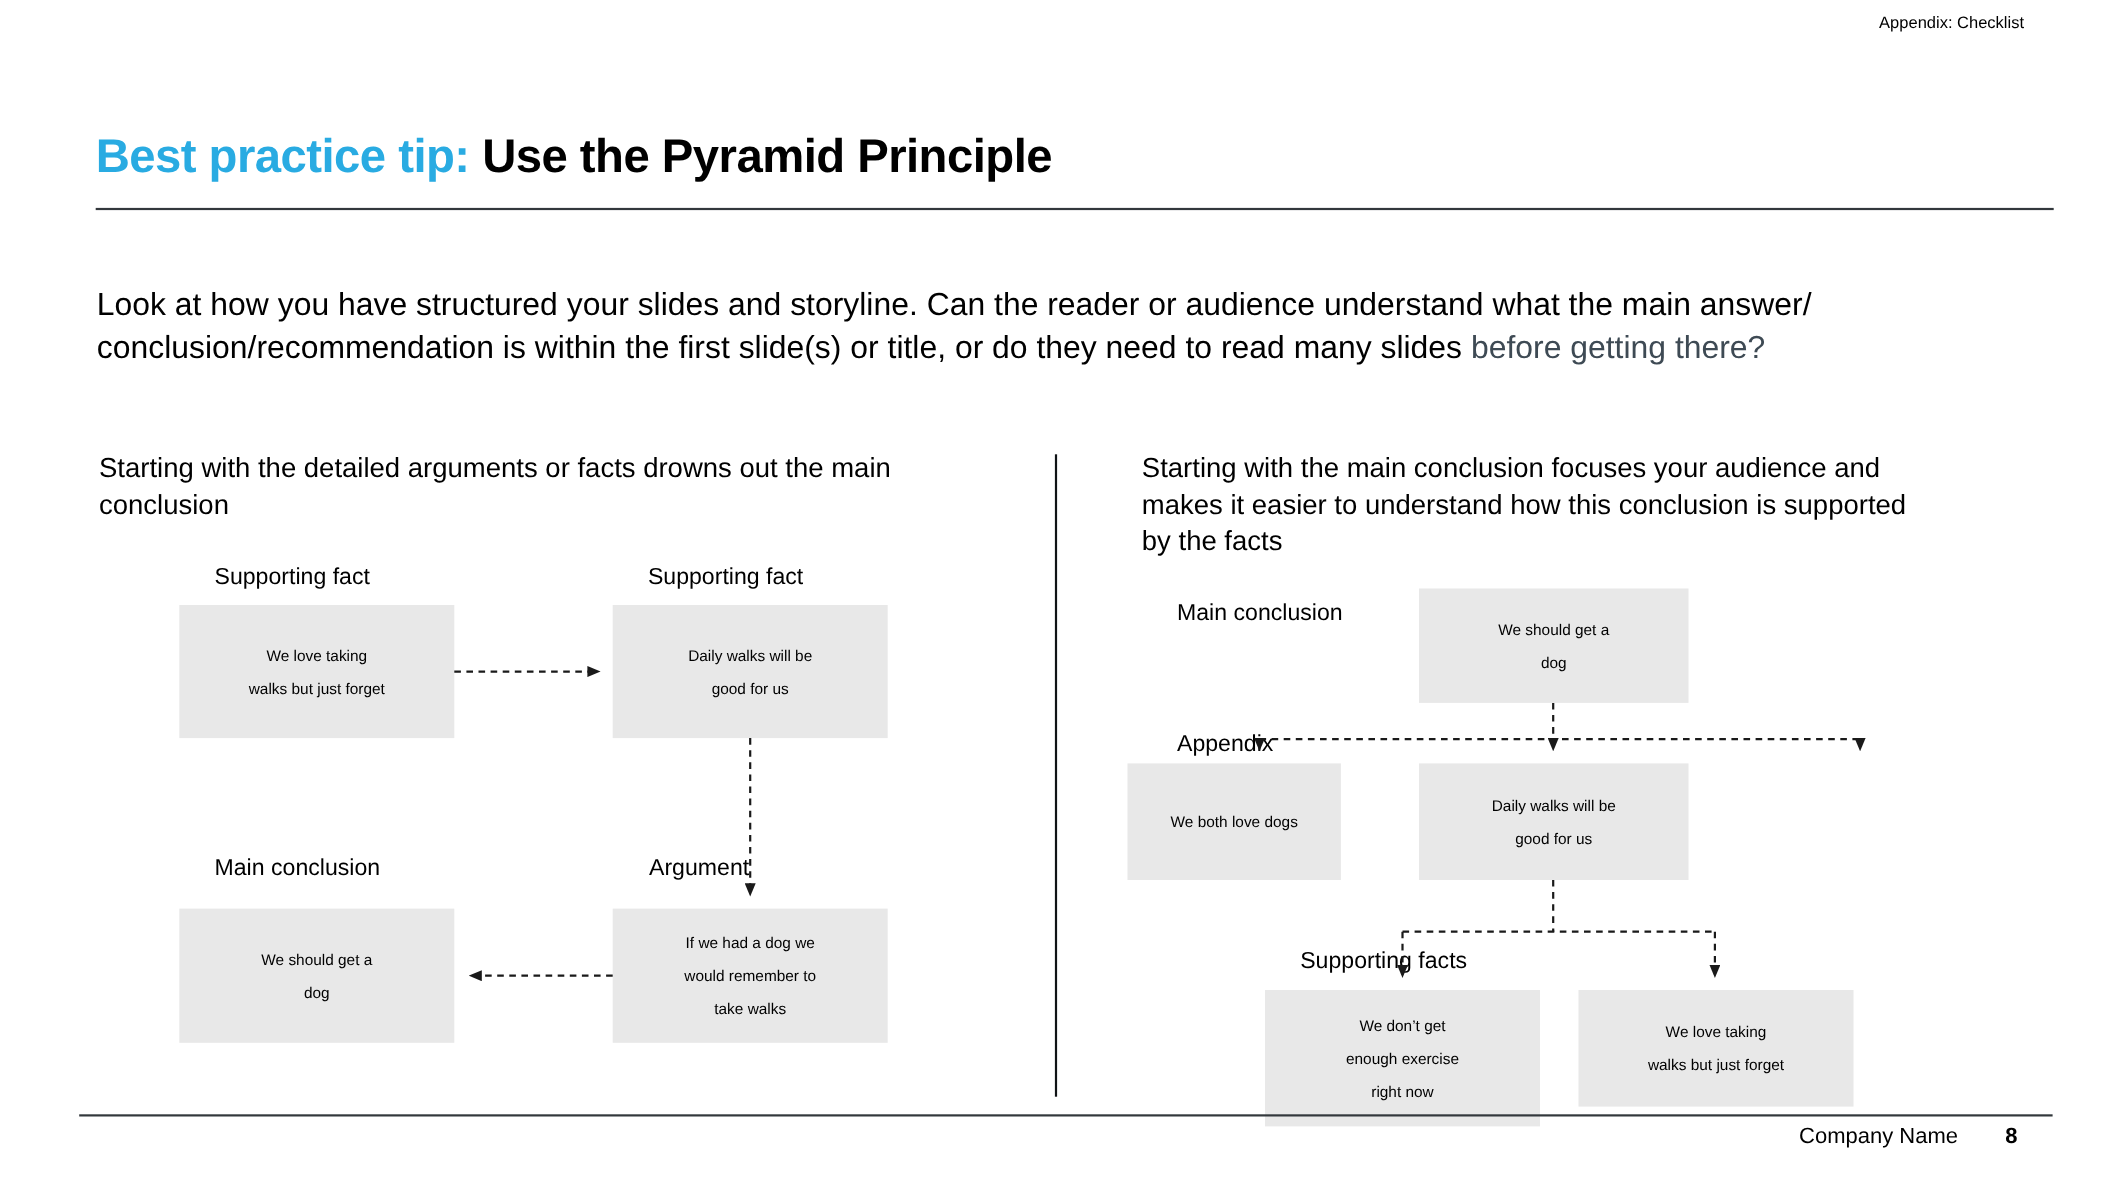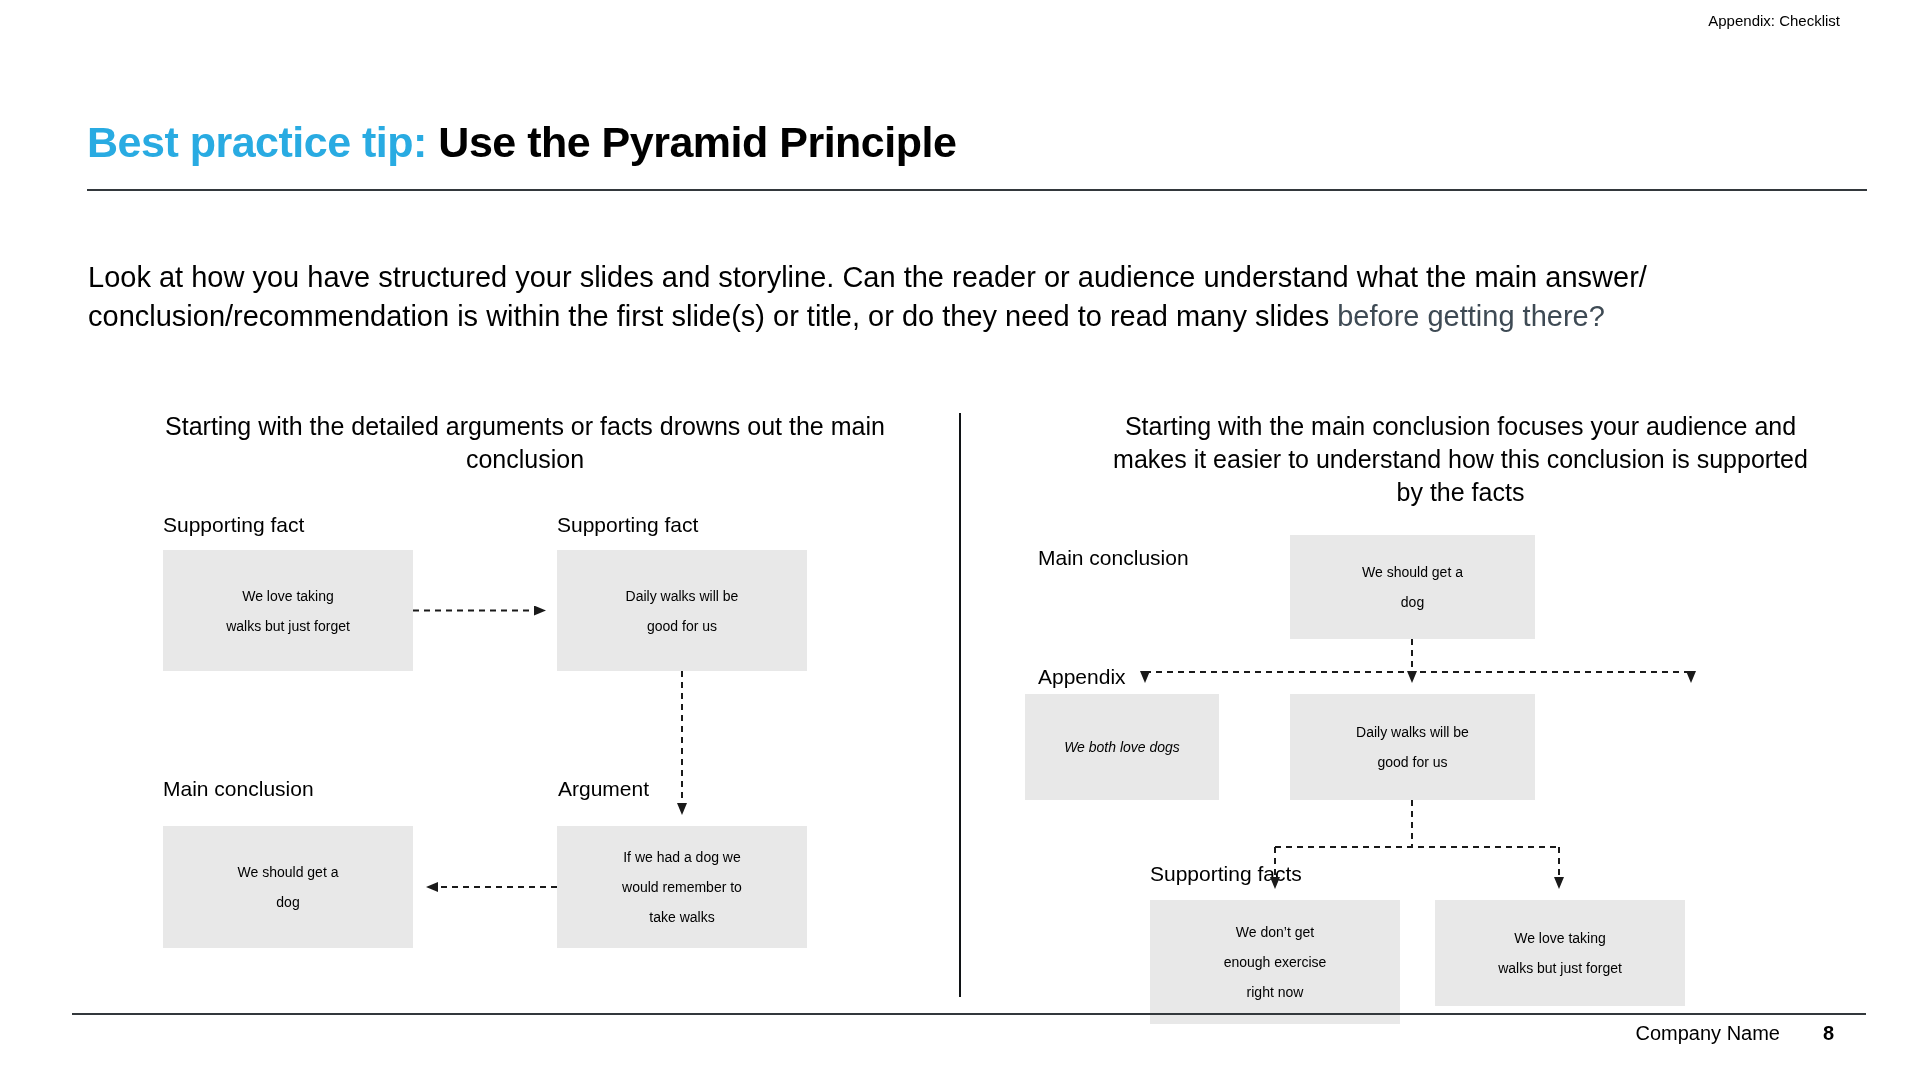--- a/index.html
+++ b/index.html
@@ -16,42 +16,42 @@
   }
   .title .accent { color:#29ABE2; }
   .title-rule {
     position:absolute; left:87px; top:189px; width:1780px; height:2px; background:#33383c;
   }
   .intro {
     position:absolute; left:88px; top:258px; font-size:29px; line-height:39px; color:#000;
   }
   .intro .muted { color:#3E4A54; }
   .panel-heading {
-    position:absolute; font-size:25px; line-height:33px; white-space:pre-line; color:#000;text-align:center;
+    position:absolute; font-size:25px; line-height:33px; white-space:pre-line; color:#000;
   }
   .heading-left  { left:90px;   top:410px; width:870px; }
   .heading-right { left:1038px; top:410px; width:845px; }
   .divider {
     position:absolute; left:959px; top:413px; width:2px; height:584px; background:#101316;
   }
-  .diagram-label { position:absolute; font-size:21px; line-height:26px; color:#000; white-space:nowrap; }
+  .diagram-label { position:absolute; font-size:21px; line-height:26px; color:#000; white-space:nowrap;margin-left:32px; }
   .dbox {
     position:absolute; background:#E8E8E8;
     display:flex; align-items:center; justify-content:center;
     text-align:center; font-size:14px; line-height:30px; white-space:pre-line; padding:0 8px;
     box-sizing:border-box;
   }
   
   .b-l1 { left:163px; top:550px; width:250px; height:121px; }
   .b-l2 { left:557px; top:550px; width:250px; height:121px; }
   .b-l3 { left:163px; top:826px; width:250px; height:122px; }
   .b-l4 { left:557px; top:826px; width:250px; height:122px; }
   
   .b-rt { left:1290px; top:535px; width:245px; height:104px; }
-  .b-ra { left:1025px; top:694px; width:194px; height:106px;font-style:italic; }
+  .b-ra { left:1025px; top:694px; width:194px; height:106px; }
   .b-rb { left:1290px; top:694px; width:245px; height:106px; }
   .b-rc { left:1555px; top:694px; width:245px; height:106px; }
   .b-rd { left:1150px; top:900px; width:250px; height:124px; }
   .b-re { left:1435px; top:900px; width:250px; height:106px; }
   
   .lbl-sf1 { left:163px;  top:512px; }
   .lbl-sf2 { left:557px;  top:512px; }
   .lbl-mc-l{ left:163px;  top:776px; }
   .lbl-arg { left:558px;  top:776px; }
   .lbl-mc-r{ left:1038px; top:545px; }

